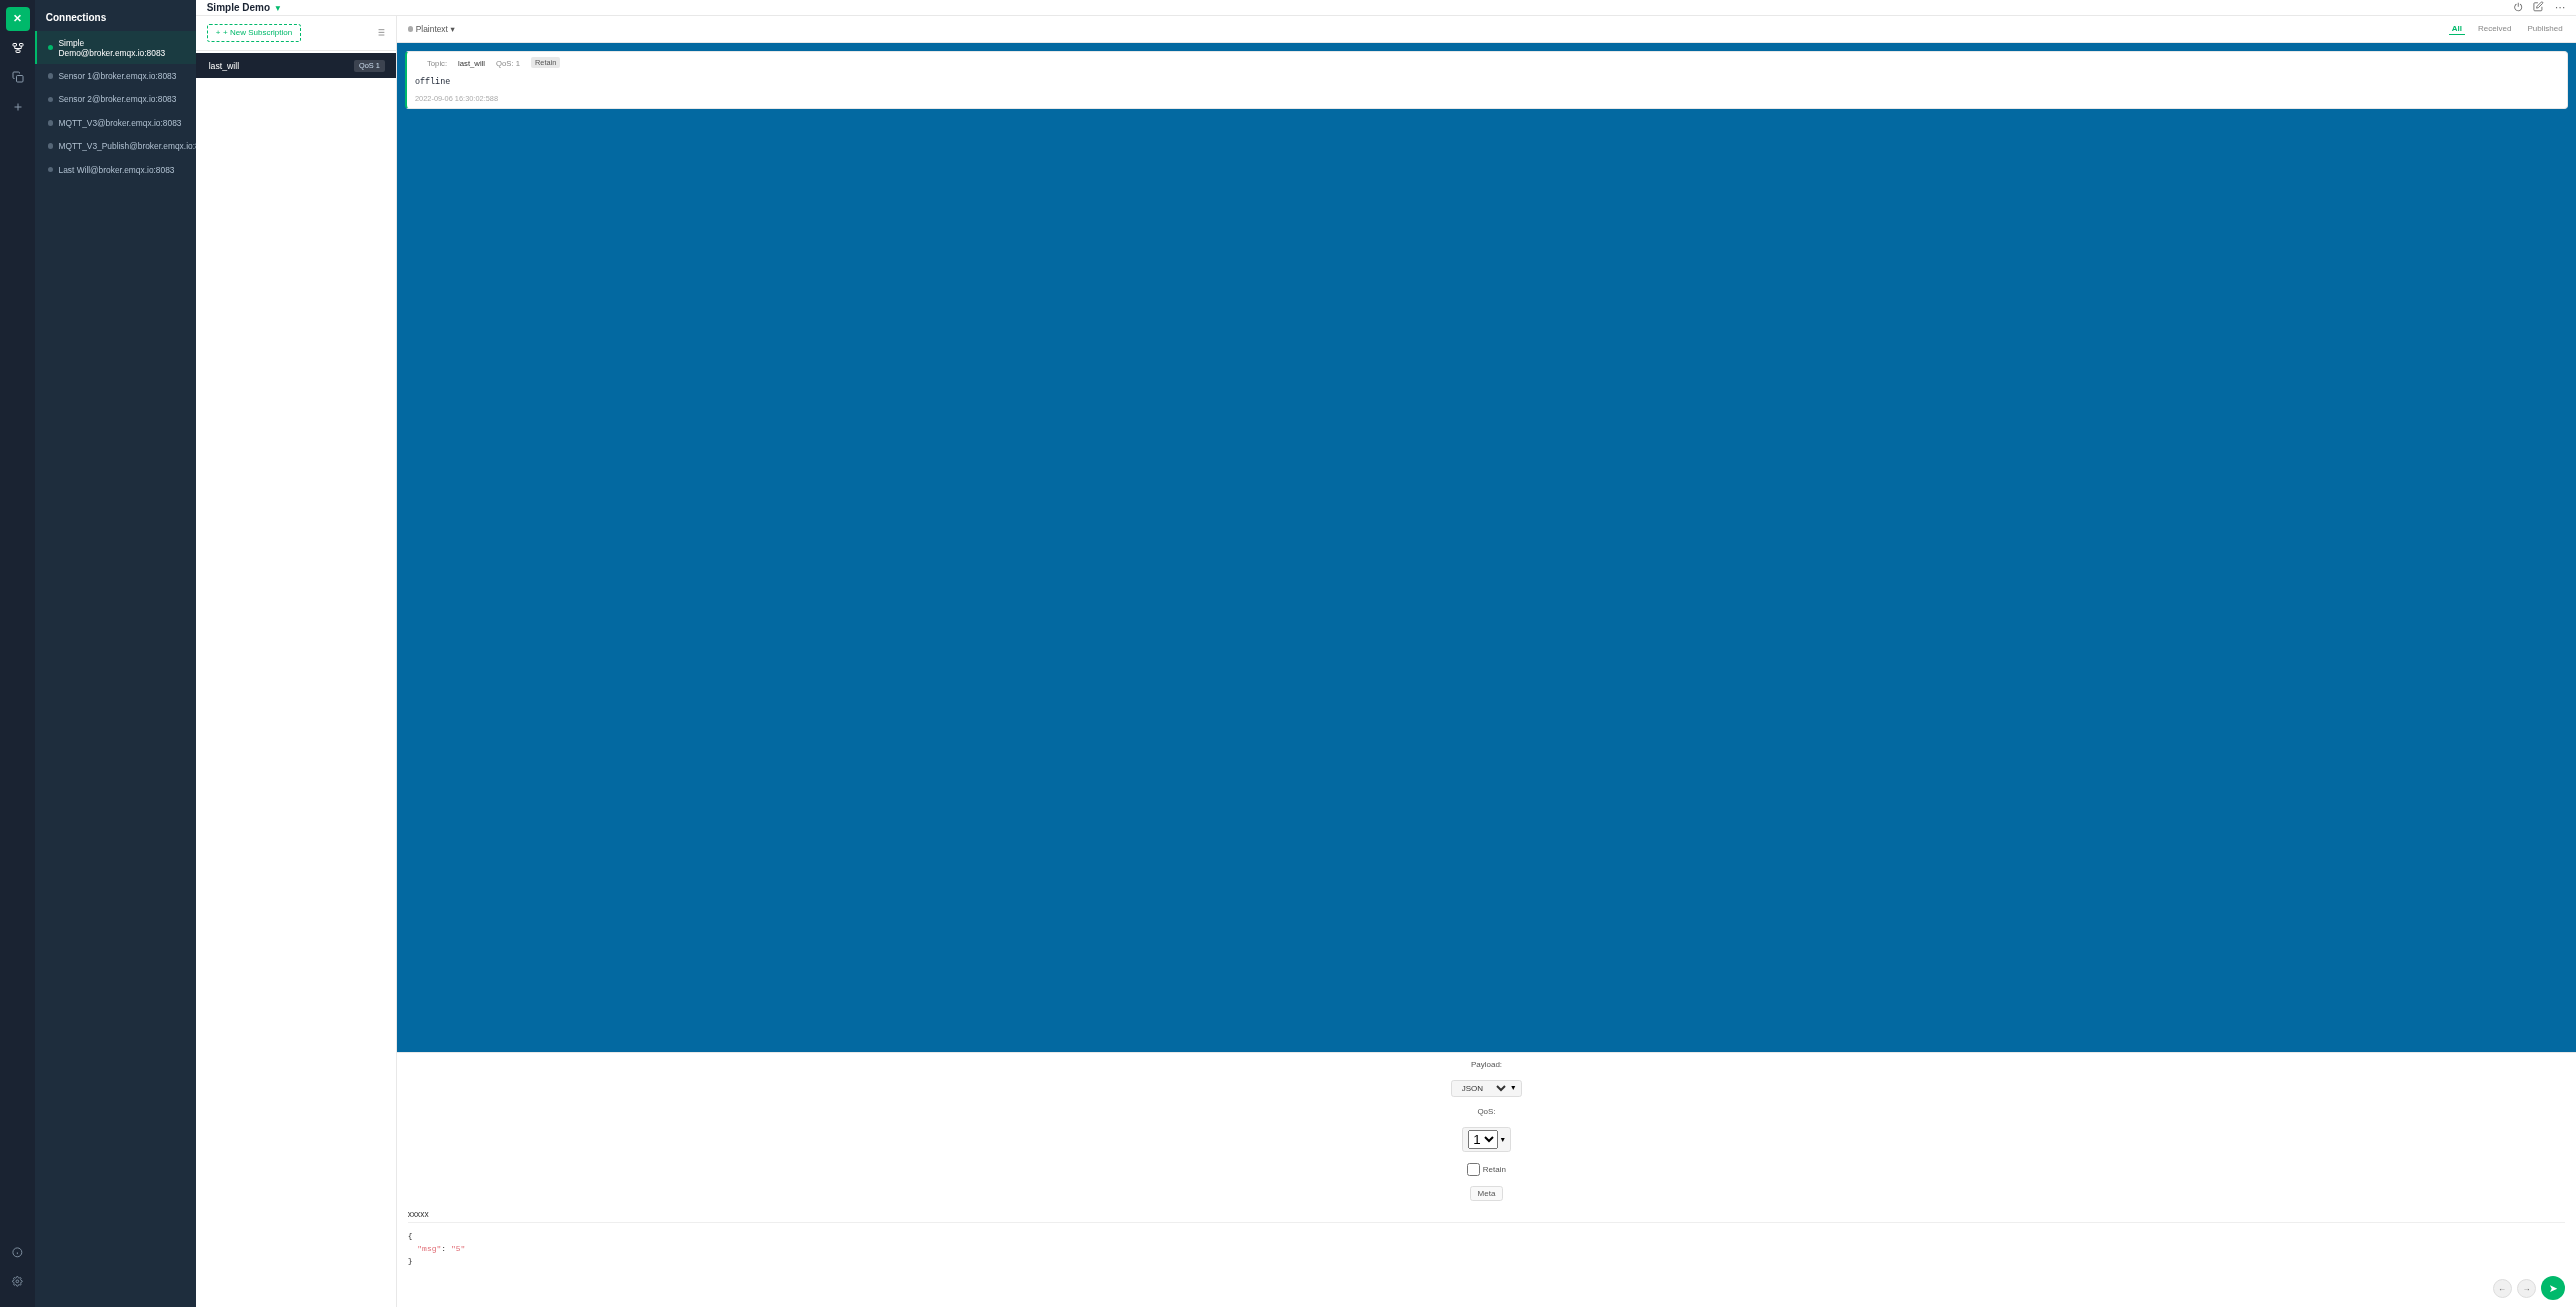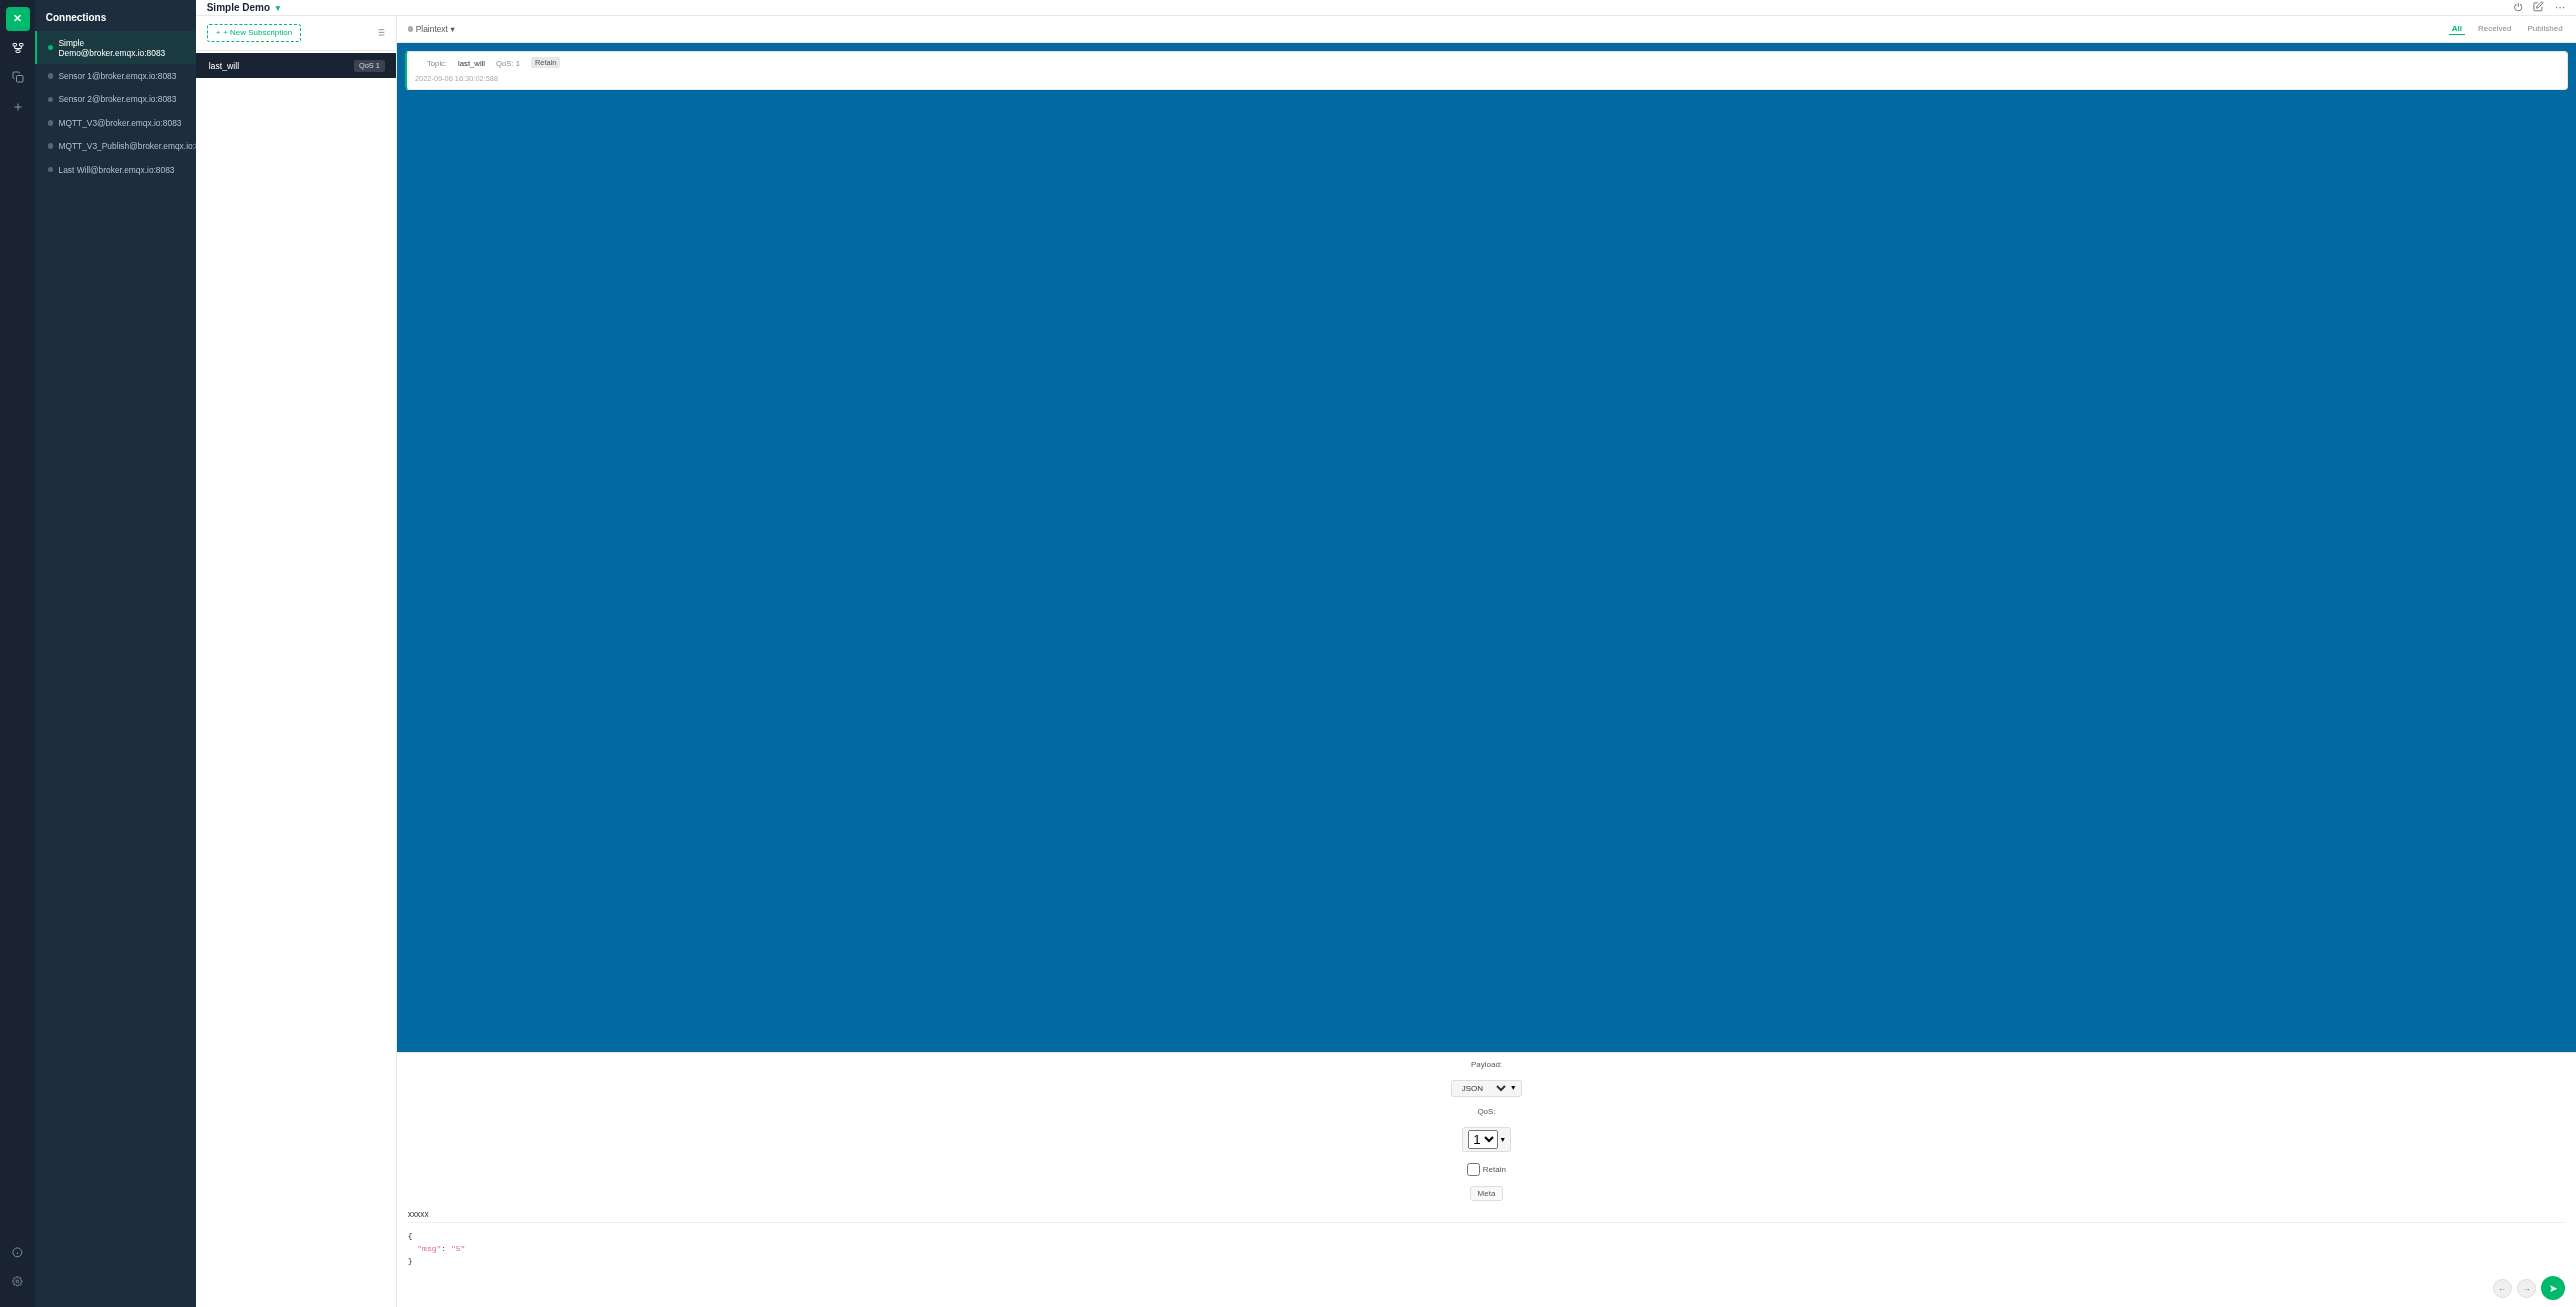--- a/index.html
+++ b/index.html
@@ -416,20 +416,21 @@
       </div>
 
       <div class="messages-list">
         <div class="message-card">
           <div class="message-card-header">
             <span style="color:#888">Topic:</span>
             <span class="topic-label">last_will</span>
             <span style="color:#888">QoS: 1</span>
             <span class="retain-badge">Retain</span>
           </div>
+          <div class="message-body">offline</div>
           <div class="message-time">2022-09-06 16:30:02:588</div>
         </div>
       </div>
 
       <div class="compose-area">
         <div class="compose-top">
           <span class="compose-label">Payload:</span>
           <div class="compose-select">
             <select>
               <option>JSON</option>

